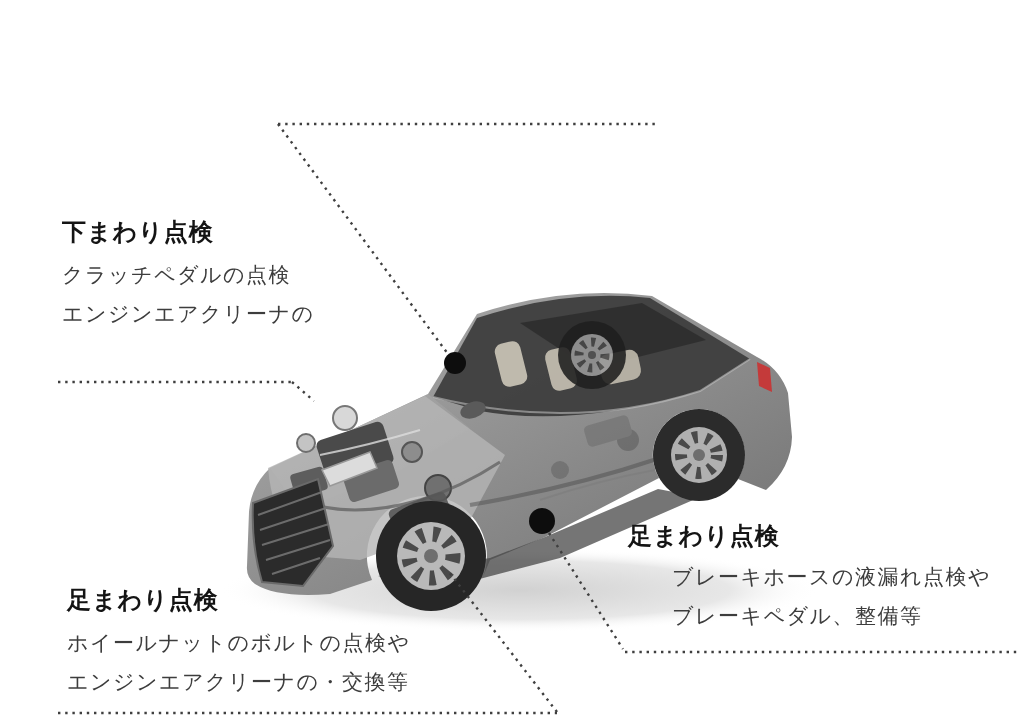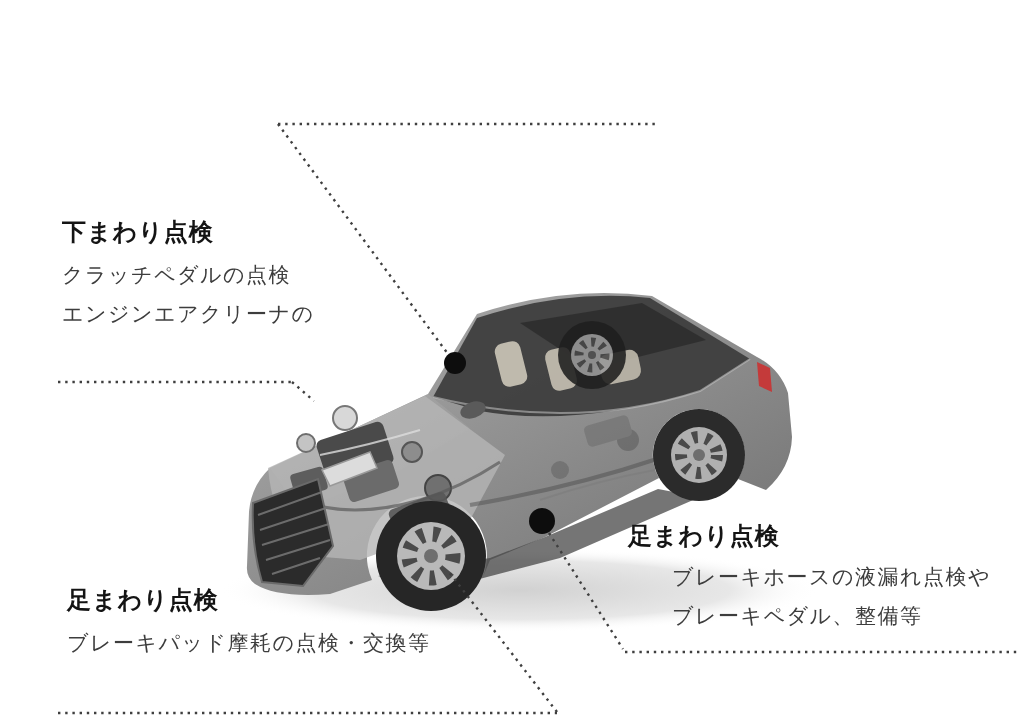--- a/index.html
+++ b/index.html
@@ -157,21 +157,22 @@
     <div class="title">下まわり点検</div>
     <div class="body">
       <div class="line">クラッチペダルの点検</div>
       <div class="line">エンジンエアクリーナの</div>
     </div>
   </div>
 
   <div class="callout" id="callout-foot">
     <div class="title">足まわり点検</div>
     <div class="body">
-      <div class="line">ブレーキパッド摩耗の点検・交換等</div>
+      <div class="line">ホイールナットのボルトの点検や</div>
+      <div class="line">エンジンエアクリーナの・交換等</div>
     </div>
   </div>
 
   <div class="callout" id="callout-under">
     <div class="title">足まわり点検</div>
     <div class="body">
       <div class="line">ブレーキホースの液漏れ点検や</div>
       <div class="line">ブレーキペダル、整備等</div>
     </div>
   </div>

